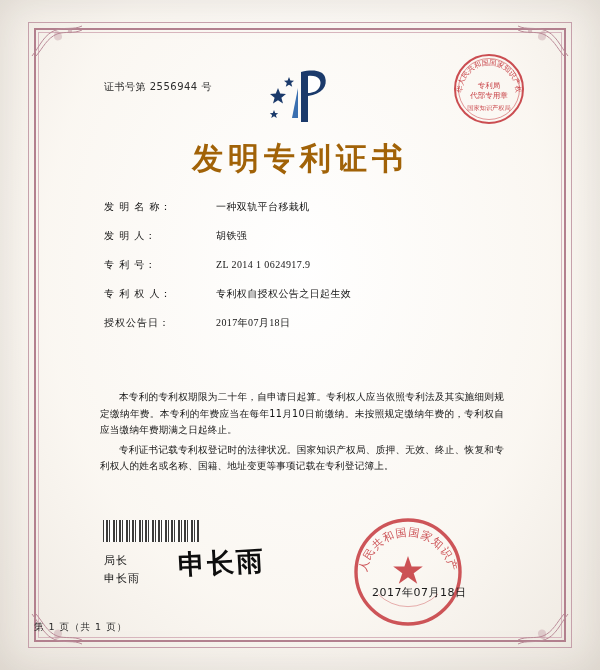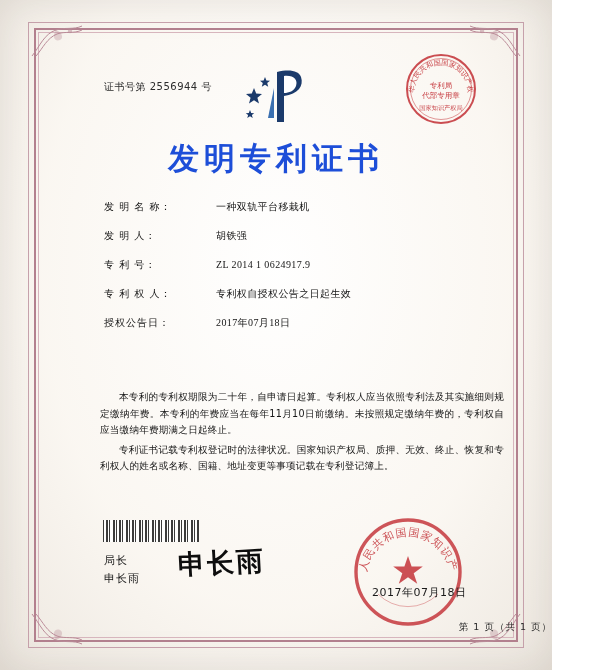--- a/index.html
+++ b/index.html
@@ -8,21 +8,21 @@
     background: #ffffff;
   }
   body {
     width: 600px;
     height: 670px;
     font-family: "DejaVu Sans", sans-serif;
     overflow: hidden;
   }
   .page {
     position: relative;
-    width: 552px;
+    width: 600px;
     height: 670px;
     background: #fdfcfa;
     overflow: hidden;
   }
   
   .paper-tone {
     position: absolute;
     inset: 0;
     background:
       radial-gradient(ellipse at 50% 40%, rgba(255,255,255,0.9) 0%, rgba(250,246,240,0.85) 60%, rgba(236,230,222,0.95) 100%);
@@ -99,21 +99,21 @@
   .title {
     position: absolute;
     left: 0;
     right: 0;
     top: 138px;
     text-align: center;
     font-family: "DejaVu Sans", sans-serif;
     font-size: 31px;
     font-weight: bold;
     letter-spacing: 5px;
-    color: #1d4ed8;
+    color: #a16207;
   }
 
   
   .fields {
     position: absolute;
     left: 104px;
     top: 200px;
     width: 400px;
     font-size: 10px;
     color: #151515;
@@ -218,24 +218,25 @@
     font-size: 11px;
     color: #1a1a1a;
     letter-spacing: 0.5px;
   }
 
   .page-footer {
     position: absolute;
     left: 0;
     right: 0;
     bottom: 36px;
-    text-align: right;
+    text-align: left;
     font-size: 9.5px;
     color: #2a2a2a;
     letter-spacing: 1px;
+    padding-left: 34px;
   }
 </style>
 </head>
 <body>
 
 <div class="page">
   <div class="paper-tone"></div>
 
   <div class="frame-outer"></div>
   <div class="frame-inner"></div>

